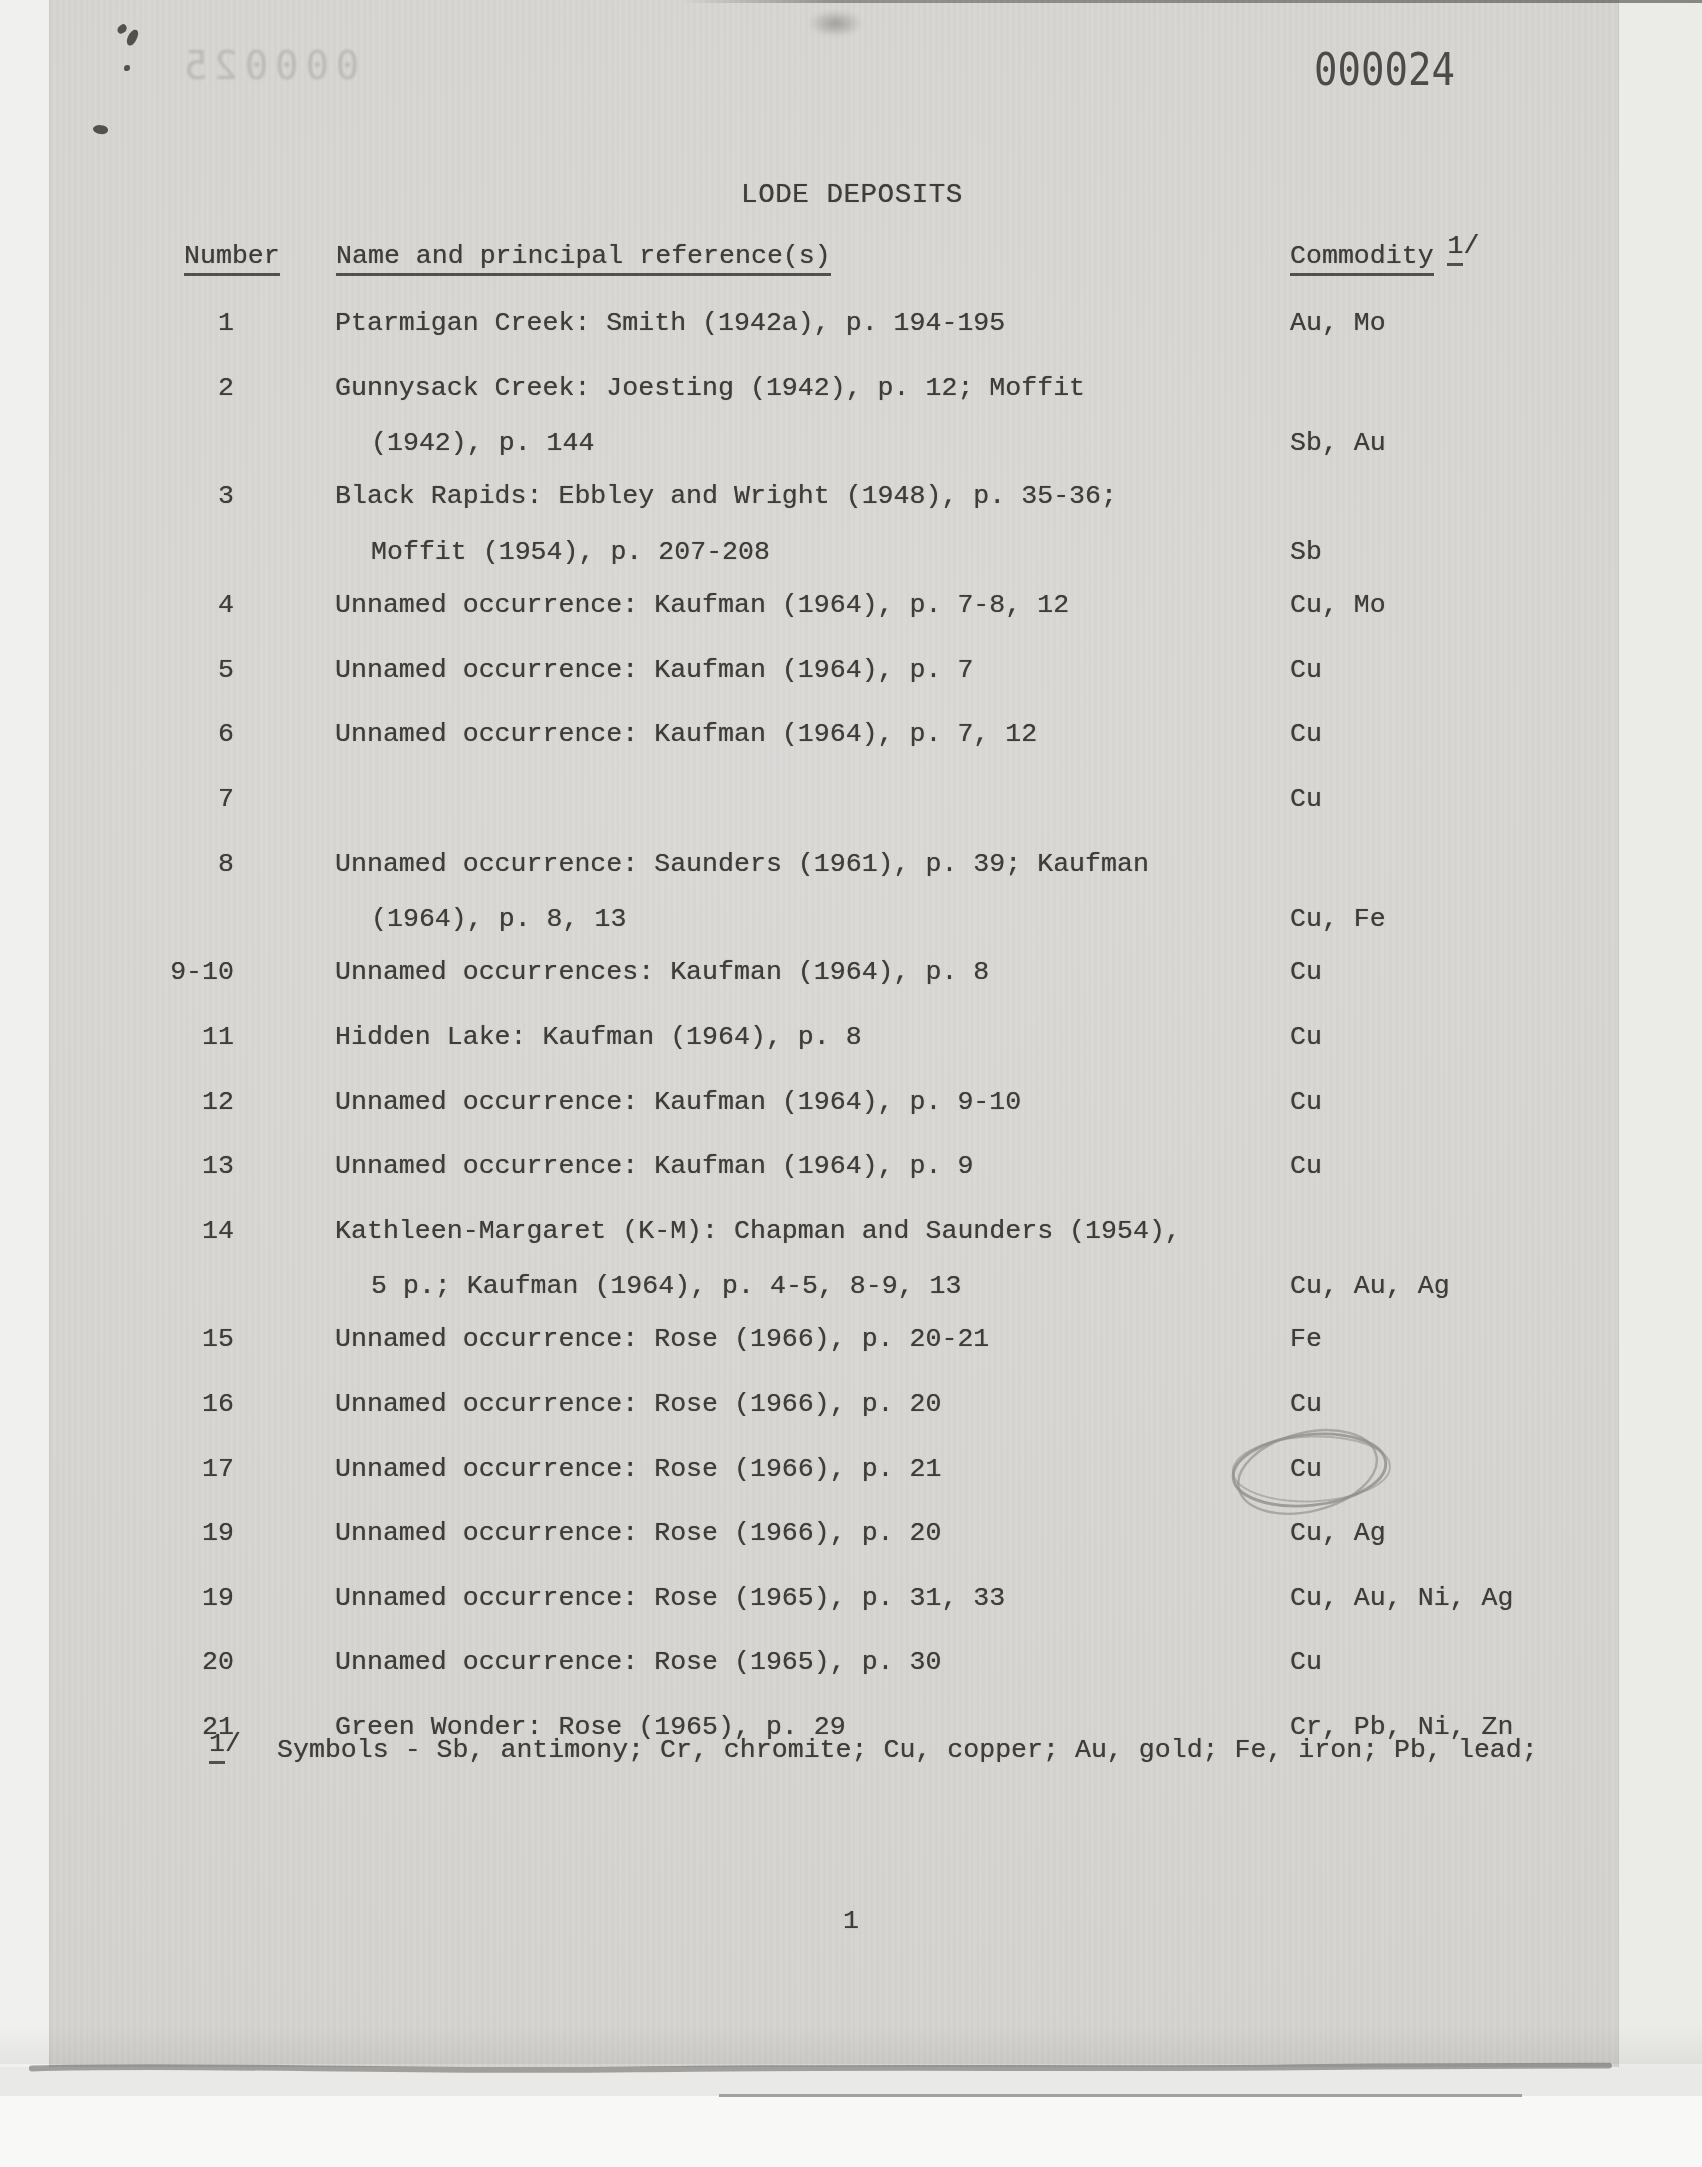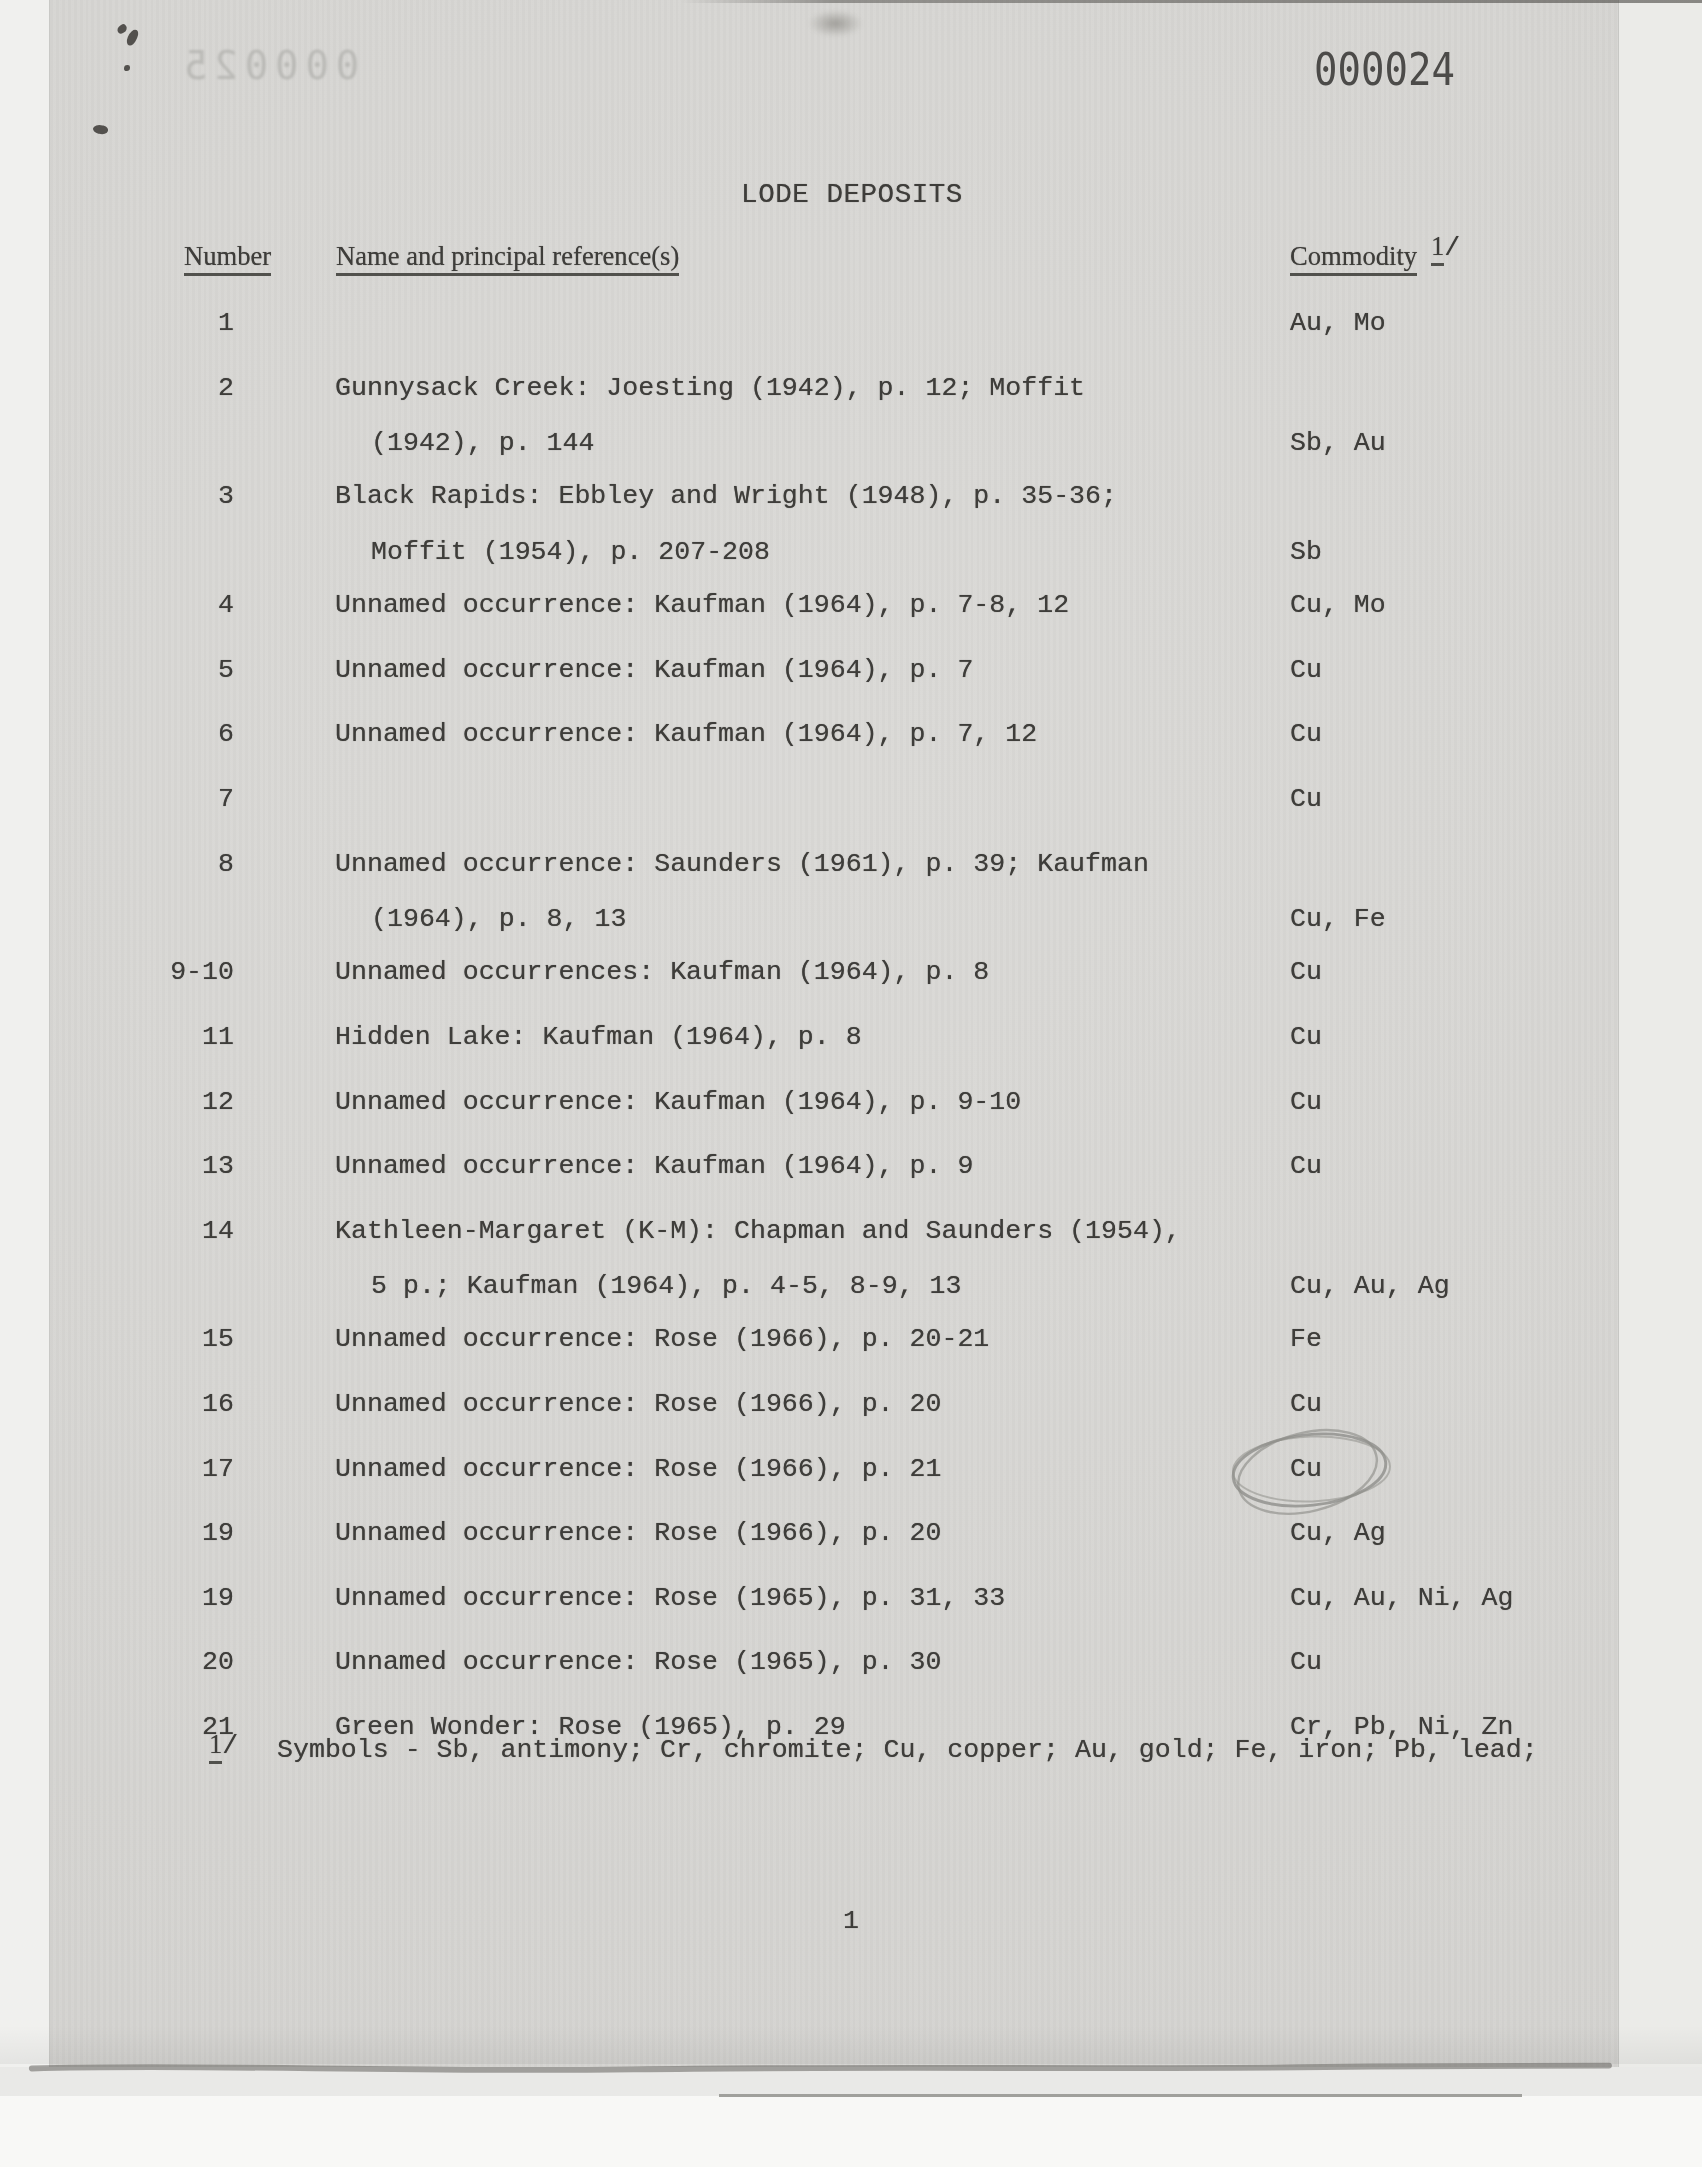--- a/index.html
+++ b/index.html
@@ -37,21 +37,21 @@
   .stamp { position:absolute; left:1314px; top:45px; font-size:39px; color:#4c4b49;
            letter-spacing:0; transform:scaleY(1.12); transform-origin:top left;
            filter:blur(0.3px); font-family:"DejaVu Sans Mono",monospace; }
   
   .title { position:absolute; top:179px; left:0; width:1702px; text-align:center;
            font-size:27.6px; font-weight:normal; margin:1px; letter-spacing:0.5px; }
   .hdr { position:absolute; top:242px; left:0; width:1702px; height:39px; }
   .hdr-num  { position:absolute; left:184px; }
   .hdr-name { position:absolute; left:336px; }
   .hdr-com  { position:absolute; left:1290px; }
-  .u { border-bottom:3px solid rgba(58,57,53,0.85); padding-bottom:2px;font-family:Liberation Serif, serif; }
+  .u { border-bottom:3px solid rgba(58,57,53,0.85); padding-bottom:2px; }
   .fnref { display:inline-block; position:relative; top:-9.9px; margin-left:13.8px; }
   
   .rows { position:absolute; top:309px; left:0; width:1702px; }
   .row  { position:relative; display:flex; align-items:flex-start; margin-bottom:35px; }
   .row.multi { margin-bottom:23.6px; }
   .num  { width:234px; text-align:right; flex:none; }
   .name { margin-left:101px; flex:none; }
   .line + .line { margin-top:26px; margin-left:36px; }
   .commodity { position:absolute; left:1290px; bottom:0; }
   .pencil { position:absolute; left:-74px; top:-39px; pointer-events:none; }
@@ -91,20 +91,23 @@
 
   <div class="hdr typed">
     <span class="hdr-num"><span class="u">Number</span></span>
     <span class="hdr-name"><span class="u">Name and principal reference(s)</span></span>
     <span class="hdr-com"><span class="u">Commodity</span><span class="fnref"><span class="u">1</span><span>/</span></span></span>
   </div>
 
   <div class="rows typed">
       <div class="row">
         <div class="num">1</div>
+        <div class="name">
+          <div class="line">Ptarmigan Creek: Smith (1942a), p. 194-195</div>
+        </div>
         <div class="commodity">Au, Mo</div>
       </div>
       <div class="row multi">
         <div class="num">2</div>
         <div class="name">
           <div class="line">Gunnysack Creek: Joesting (1942), p. 12; Moffit</div>
           <div class="line">(1942), p. 144</div>
         </div>
         <div class="commodity">Sb, Au</div>
       </div>

